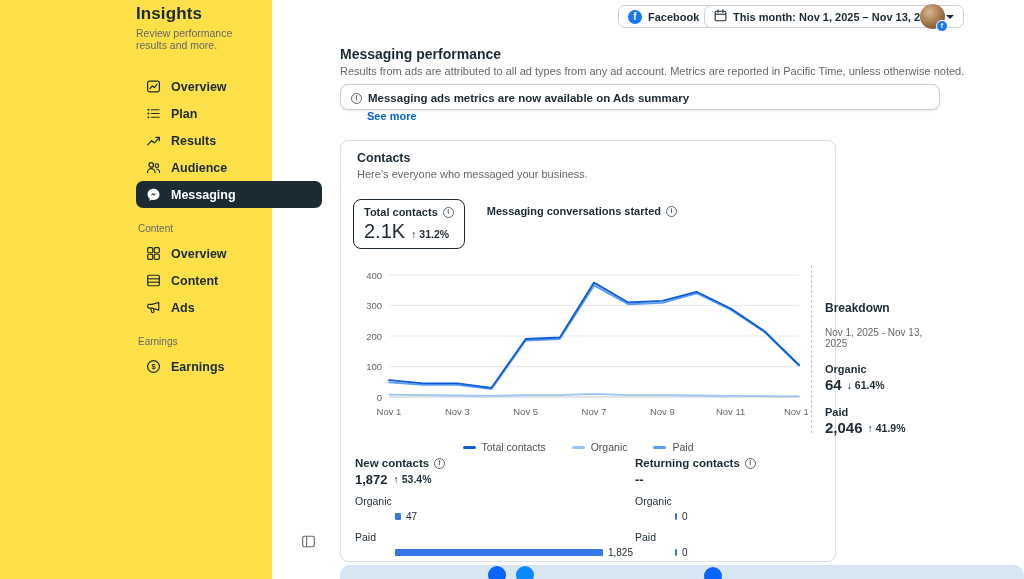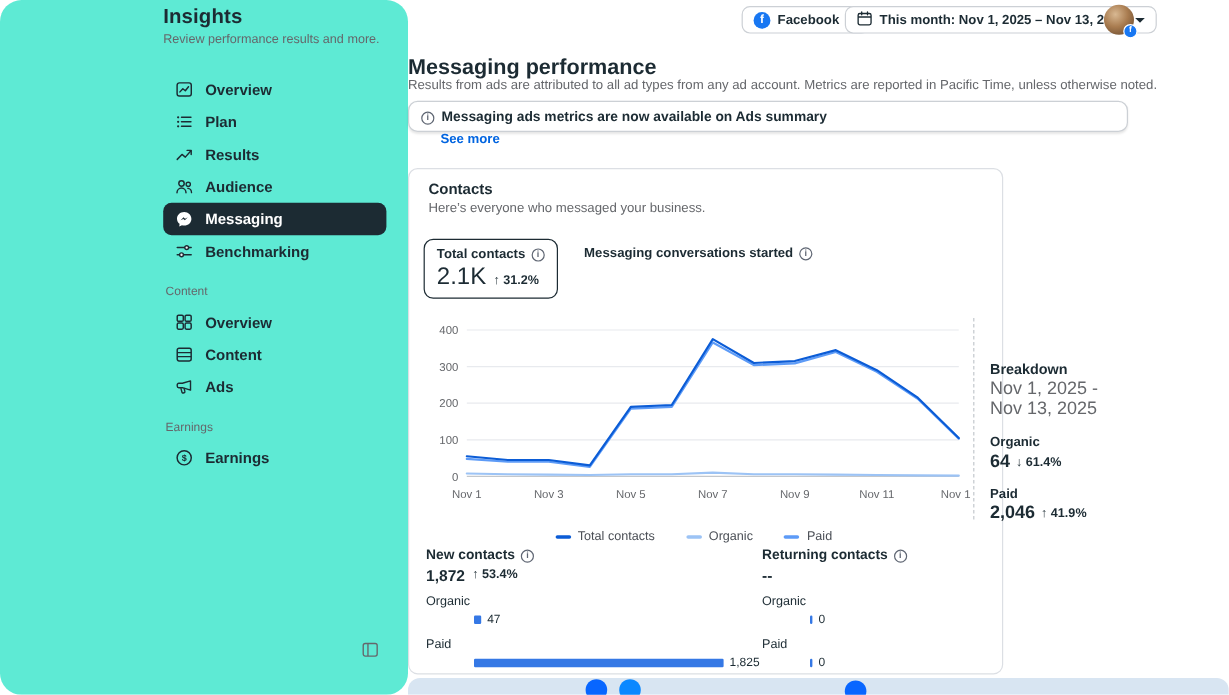--- a/index.html
+++ b/index.html
@@ -4,21 +4,21 @@
 <style>
   * { box-sizing: border-box; margin: 0; padding: 0; }
   html,body { width:1024px; height:579px; }
   body {
     position: relative; overflow: hidden;
     background: #ffffff; color: #1c2b33;
     font-family: "Liberation Sans", sans-serif;
   }
 
   
-  .sidebar { position:absolute; left:0; top:0; width:340px; height:579px; background:#5eead4;border-radius:18px; }
+  .sidebar { position:absolute; left:0; top:0; width:272px; height:579px; background:#fde047; }
   .sidebar-inner { padding:4px 10px 0 136px; }
   .sb-title { font-size:17px; font-weight:bold; letter-spacing:.1px; }
   .sb-sub { font-size:10.5px; color:#65676b; margin-top:3px; }
   .nav { margin-top:22px; width:186px; }
   .nav-item { display:flex; align-items:center; gap:10px; height:27px; padding:0 9px; border-radius:7px; cursor:pointer; font-size:12.5px; font-weight:600; color:#1c2b33; }
   .nav-item.selected { background:#1c2b33; color:#ffffff; }
   .nicon { display:flex; align-items:center; justify-content:center; width:16px; height:16px; flex:0 0 16px; }
   .sec-label { font-size:10px; color:#65676b; margin:15px 0 6px 2px; }
   .collapse-btn { position:absolute; left:298px; top:531px; width:20px; height:20px; display:flex; align-items:center; justify-content:center; cursor:pointer; }
 
@@ -27,21 +27,21 @@
   .fb-btn { left:618px; }
   .date-btn { left:704px; }
   .fb-logo { width:14px; height:14px; border-radius:50%; background:#1877f2; position:relative; }
   .fb-logo::after { content:"f"; position:absolute; left:0; top:0; width:100%; height:100%; display:flex; align-items:center; justify-content:center; color:#fff; font-size:10px; font-weight:bold; }
   .chev { width:0; height:0; border-left:4px solid transparent; border-right:4px solid transparent; border-top:4.5px solid #1c2b33; margin-left:2px; }
   .avatar { position:absolute; left:920px; top:4px; width:25px; height:25px; border-radius:50%; background:radial-gradient(circle at 38% 32%, #d8b892 0%, #a97c50 45%, #5d4027 100%); cursor:pointer; }
   .avatar-badge { position:absolute; right:-3px; bottom:-3px; width:12px; height:12px; border-radius:50%; background:#1877f2; border:1.5px solid #fff; }
   .avatar-badge::after { content:"f"; position:absolute; left:0; top:-0.5px; width:100%; height:100%; display:flex; align-items:center; justify-content:center; color:#fff; font-size:7px; font-weight:bold; }
 
   
-  .main-title { position:absolute; left:340px; top:46px; font-size:18px; font-weight:bold; }
+  .main-title { position:absolute; left:340px; top:46px; font-size:14px; font-weight:bold; }
   .main-sub { position:absolute; left:340px; top:65px; font-size:11px; color:#65676b; }
 
   .banner { position:absolute; left:340px; top:84px; width:600px; height:26px; background:#fff; border:1px solid #ccd0d5; border-radius:8px; box-shadow:0 1px 2px rgba(0,0,0,.10); }
   .banner-row1 { position:absolute; left:10px; top:7px; display:flex; align-items:center; gap:6px; font-size:11.5px; font-weight:bold; }
   .banner-link { position:absolute; left:26px; top:25px; font-size:11px; font-weight:600; color:#0064e0; cursor:pointer; }
 
   .info-i { display:inline-flex; align-items:center; justify-content:center; width:11px; height:11px; border:1.1px solid #5f6673; border-radius:50%; color:#5f6673; flex:0 0 11px; position:relative; cursor:pointer; }
   .info-i::after { content:"i"; font-size:7.5px; font-weight:bold; line-height:1; }
 
   .card { position:absolute; left:340px; top:140px; width:496px; height:422px; background:#fff; border:1px solid #dcdfe4; border-radius:8px; }
@@ -56,21 +56,21 @@
   .metric-value { font-size:20px; line-height:1; }
   .delta { font-size:10.5px; font-weight:600; color:#1c2b33; padding-bottom:1px; white-space:nowrap; }
 
   .chart-wrap { position:absolute; left:6px; top:122px; }
   .tk { font-size:9.5px; fill:#65676b; font-family:"Liberation Sans",sans-serif; }
 
   .divider-dashed { position:absolute; left:470px; top:124px; height:168px; border-left:1px dashed #c3c7cc; }
 
   .breakdown { position:absolute; left:484px; top:160px; width:106px; }
   .bd-title { font-size:12px; font-weight:bold; }
-  .bd-range { font-size:15px; color:#65676b; margin-top:0; }
+  .bd-range { font-size:10px; color:#65676b; margin-top:12px; }
   .bd-item { margin-top:14px; }
   .bd-label { font-size:11px; font-weight:bold; }
   .bd-valrow { display:flex; align-items:flex-end; gap:5px; margin-top:2px; }
   .bd-value { font-size:15px; font-weight:bold; line-height:1; }
 
   .legend { position:absolute; left:8px; top:300px; width:458px; display:flex; justify-content:center; gap:26px; }
   .legend-item { display:flex; align-items:center; gap:6px; font-size:10.5px; color:#4b4f56; cursor:pointer; }
   .legend-marker { width:13px; height:3px; border-radius:2px; background:#1877f2; }
 
   .bottom-metrics { position:absolute; left:8px; top:316px; display:flex; }
@@ -142,31 +142,20 @@
         <span>Audience</span>
       </div>
       <div class="nav-item selected">
         <span class="nicon">
             <svg viewBox="0 0 16 16" width="15" height="15">
               <path d="M8 1.8C4.4 1.8 1.6 4.4 1.6 7.7c0 1.9.9 3.5 2.3 4.6l-.3 2.3 2.4-1.1c.6.2 1.3.3 2 .3 3.6 0 6.4-2.6 6.4-5.9S11.6 1.8 8 1.8z" fill="currentColor"></path>
               <path d="M4.8 9.2l2.6-2.7 1.4 1.3 2.4-1.4-2.6 2.8-1.4-1.3z" fill="#1c2b33"></path>
             </svg>
           </span>
         <span>Messaging</span>
-      </div>
-      <div class="nav-item">
-        <span class="nicon">
-            <svg viewBox="0 0 16 16" width="15" height="15">
-              <line x1="1.8" y1="4.6" x2="14.2" y2="4.6" stroke="currentColor" stroke-width="1.3" stroke-linecap="round"></line>
-              <circle cx="10.2" cy="4.6" r="1.7" fill="#f0f2f5" stroke="currentColor" stroke-width="1.3"></circle>
-              <line x1="1.8" y1="11" x2="14.2" y2="11" stroke="currentColor" stroke-width="1.3" stroke-linecap="round"></line>
-              <circle cx="5.6" cy="11" r="1.7" fill="#f0f2f5" stroke="currentColor" stroke-width="1.3"></circle>
-            </svg>
-          </span>
-        <span>Benchmarking</span>
       </div>
 
       <div class="sec-label">Content</div>
       <div class="nav-item">
         <span class="nicon">
             <svg viewBox="0 0 16 16" width="15" height="15">
               <rect x="1.8" y="1.8" width="5.4" height="5.4" rx="1.2" fill="none" stroke="currentColor" stroke-width="1.3"></rect>
               <rect x="8.8" y="1.8" width="5.4" height="5.4" rx="1.2" fill="none" stroke="currentColor" stroke-width="1.3"></rect>
               <rect x="1.8" y="8.8" width="5.4" height="5.4" rx="1.2" fill="none" stroke="currentColor" stroke-width="1.3"></rect>
               <rect x="8.8" y="8.8" width="5.4" height="5.4" rx="1.2" fill="none" stroke="currentColor" stroke-width="1.3"></rect>

